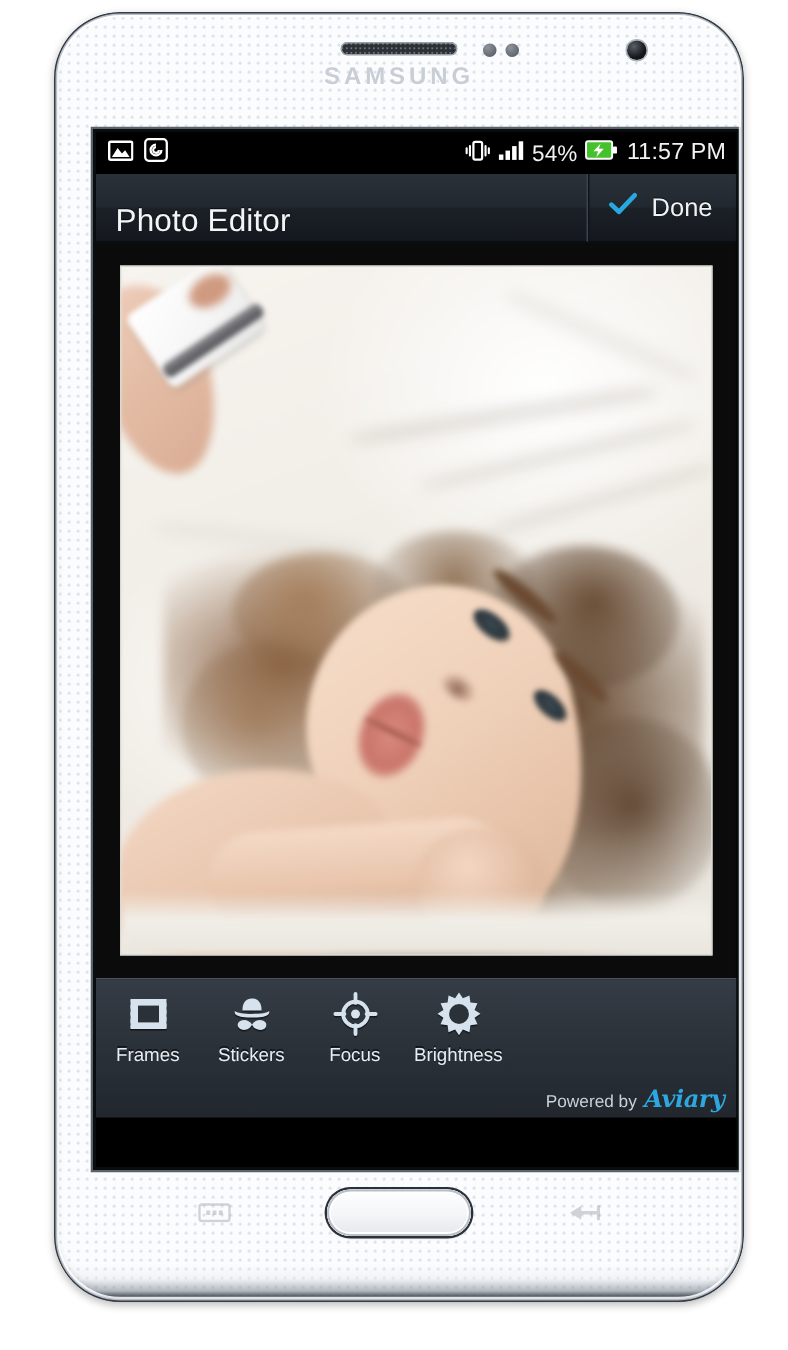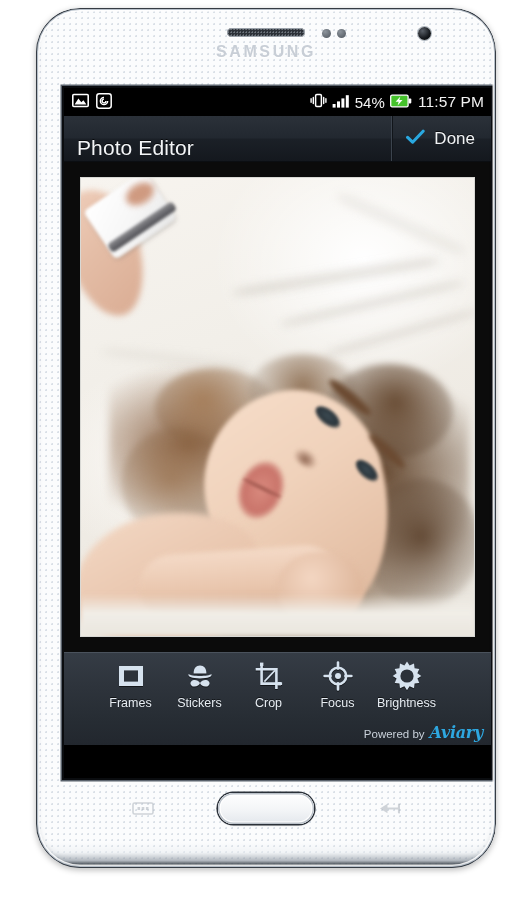--- a/index.html
+++ b/index.html
@@ -397,21 +397,20 @@
     pointer-events: none;
   }
 
   
   .toolbar {
     position: relative;
     height: 92px;
     background: linear-gradient(180deg, #353c45 0%, #2e343c 35%, #272d34 70%, #22272e 100%);
     border-top: 1px solid #4a525c;
     overflow: hidden;
-    padding-left: 32px;
   }
   .tools {
     display: flex;
     align-items: flex-start;
     height: 70px;
     padding-top: 6px;
     width: 470px;
   }
   .tool {
     flex: 0 0 auto;
@@ -584,32 +583,20 @@
             <svg width="32" height="32" viewBox="0 0 32 32">
               <path d="M9.6 13.6 C9.6 8.4 12 5.6 16 5.6 C20 5.6 22.4 8.4 22.4 13.6 Z" fill="#d6e2ee"></path>
               <path d="M4.6 14 C7 16.6 25 16.6 27.4 14 C28.2 16.4 25.6 18.4 16 18.4 C6.4 18.4 3.8 16.4 4.6 14 Z" fill="#d6e2ee"></path>
               <path d="M16 23 C14 19.6 9.4 19 7.2 21.4 C5.4 23.4 7 26.6 10.4 26.6 C13.4 26.6 15.2 25 16 23 Z" fill="#d6e2ee"></path>
               <path d="M16 23 C18 19.6 22.6 19 24.8 21.4 C26.6 23.4 25 26.6 21.6 26.6 C18.6 26.6 16.8 25 16 23 Z" fill="#d6e2ee"></path>
             </svg>
           </span>
           <span class="tool-label">Stickers</span>
         </div>
 
-        <div class="tool">
-          <span class="tool-ico">
-            <svg width="32" height="32" viewBox="0 0 32 32">
-              <path d="M8.6 4.2 v19.4 h19.2" fill="none" stroke="#d6e2ee" stroke-width="2.6" stroke-linecap="square"></path>
-              <path d="M4 9.2 h19.4 v18.6" fill="none" stroke="#d6e2ee" stroke-width="2.6" stroke-linecap="square"></path>
-              <rect x="7" y="2.6" width="3.4" height="3.4" fill="#d6e2ee"></rect>
-              <rect x="24.6" y="22" width="3.4" height="3.4" fill="#d6e2ee"></rect>
-              <path d="M11.4 21.6 L22 10.4" fill="none" stroke="#d6e2ee" stroke-width="1.6"></path>
-            </svg>
-          </span>
-          <span class="tool-label">Crop</span>
-        </div>
 
         <div class="tool">
           <span class="tool-ico">
             <svg width="32" height="32" viewBox="0 0 32 32">
               <circle cx="16" cy="16" r="8.2" fill="none" stroke="#d6e2ee" stroke-width="2.6"></circle>
               <circle cx="16" cy="16" r="3" fill="#d6e2ee"></circle>
               <path d="M16 2.6 v6 M16 23.4 v6 M2.6 16 h6 M23.4 16 h6" stroke="#d6e2ee" stroke-width="2.6" stroke-linecap="round"></path>
             </svg>
           </span>
           <span class="tool-label">Focus</span>

